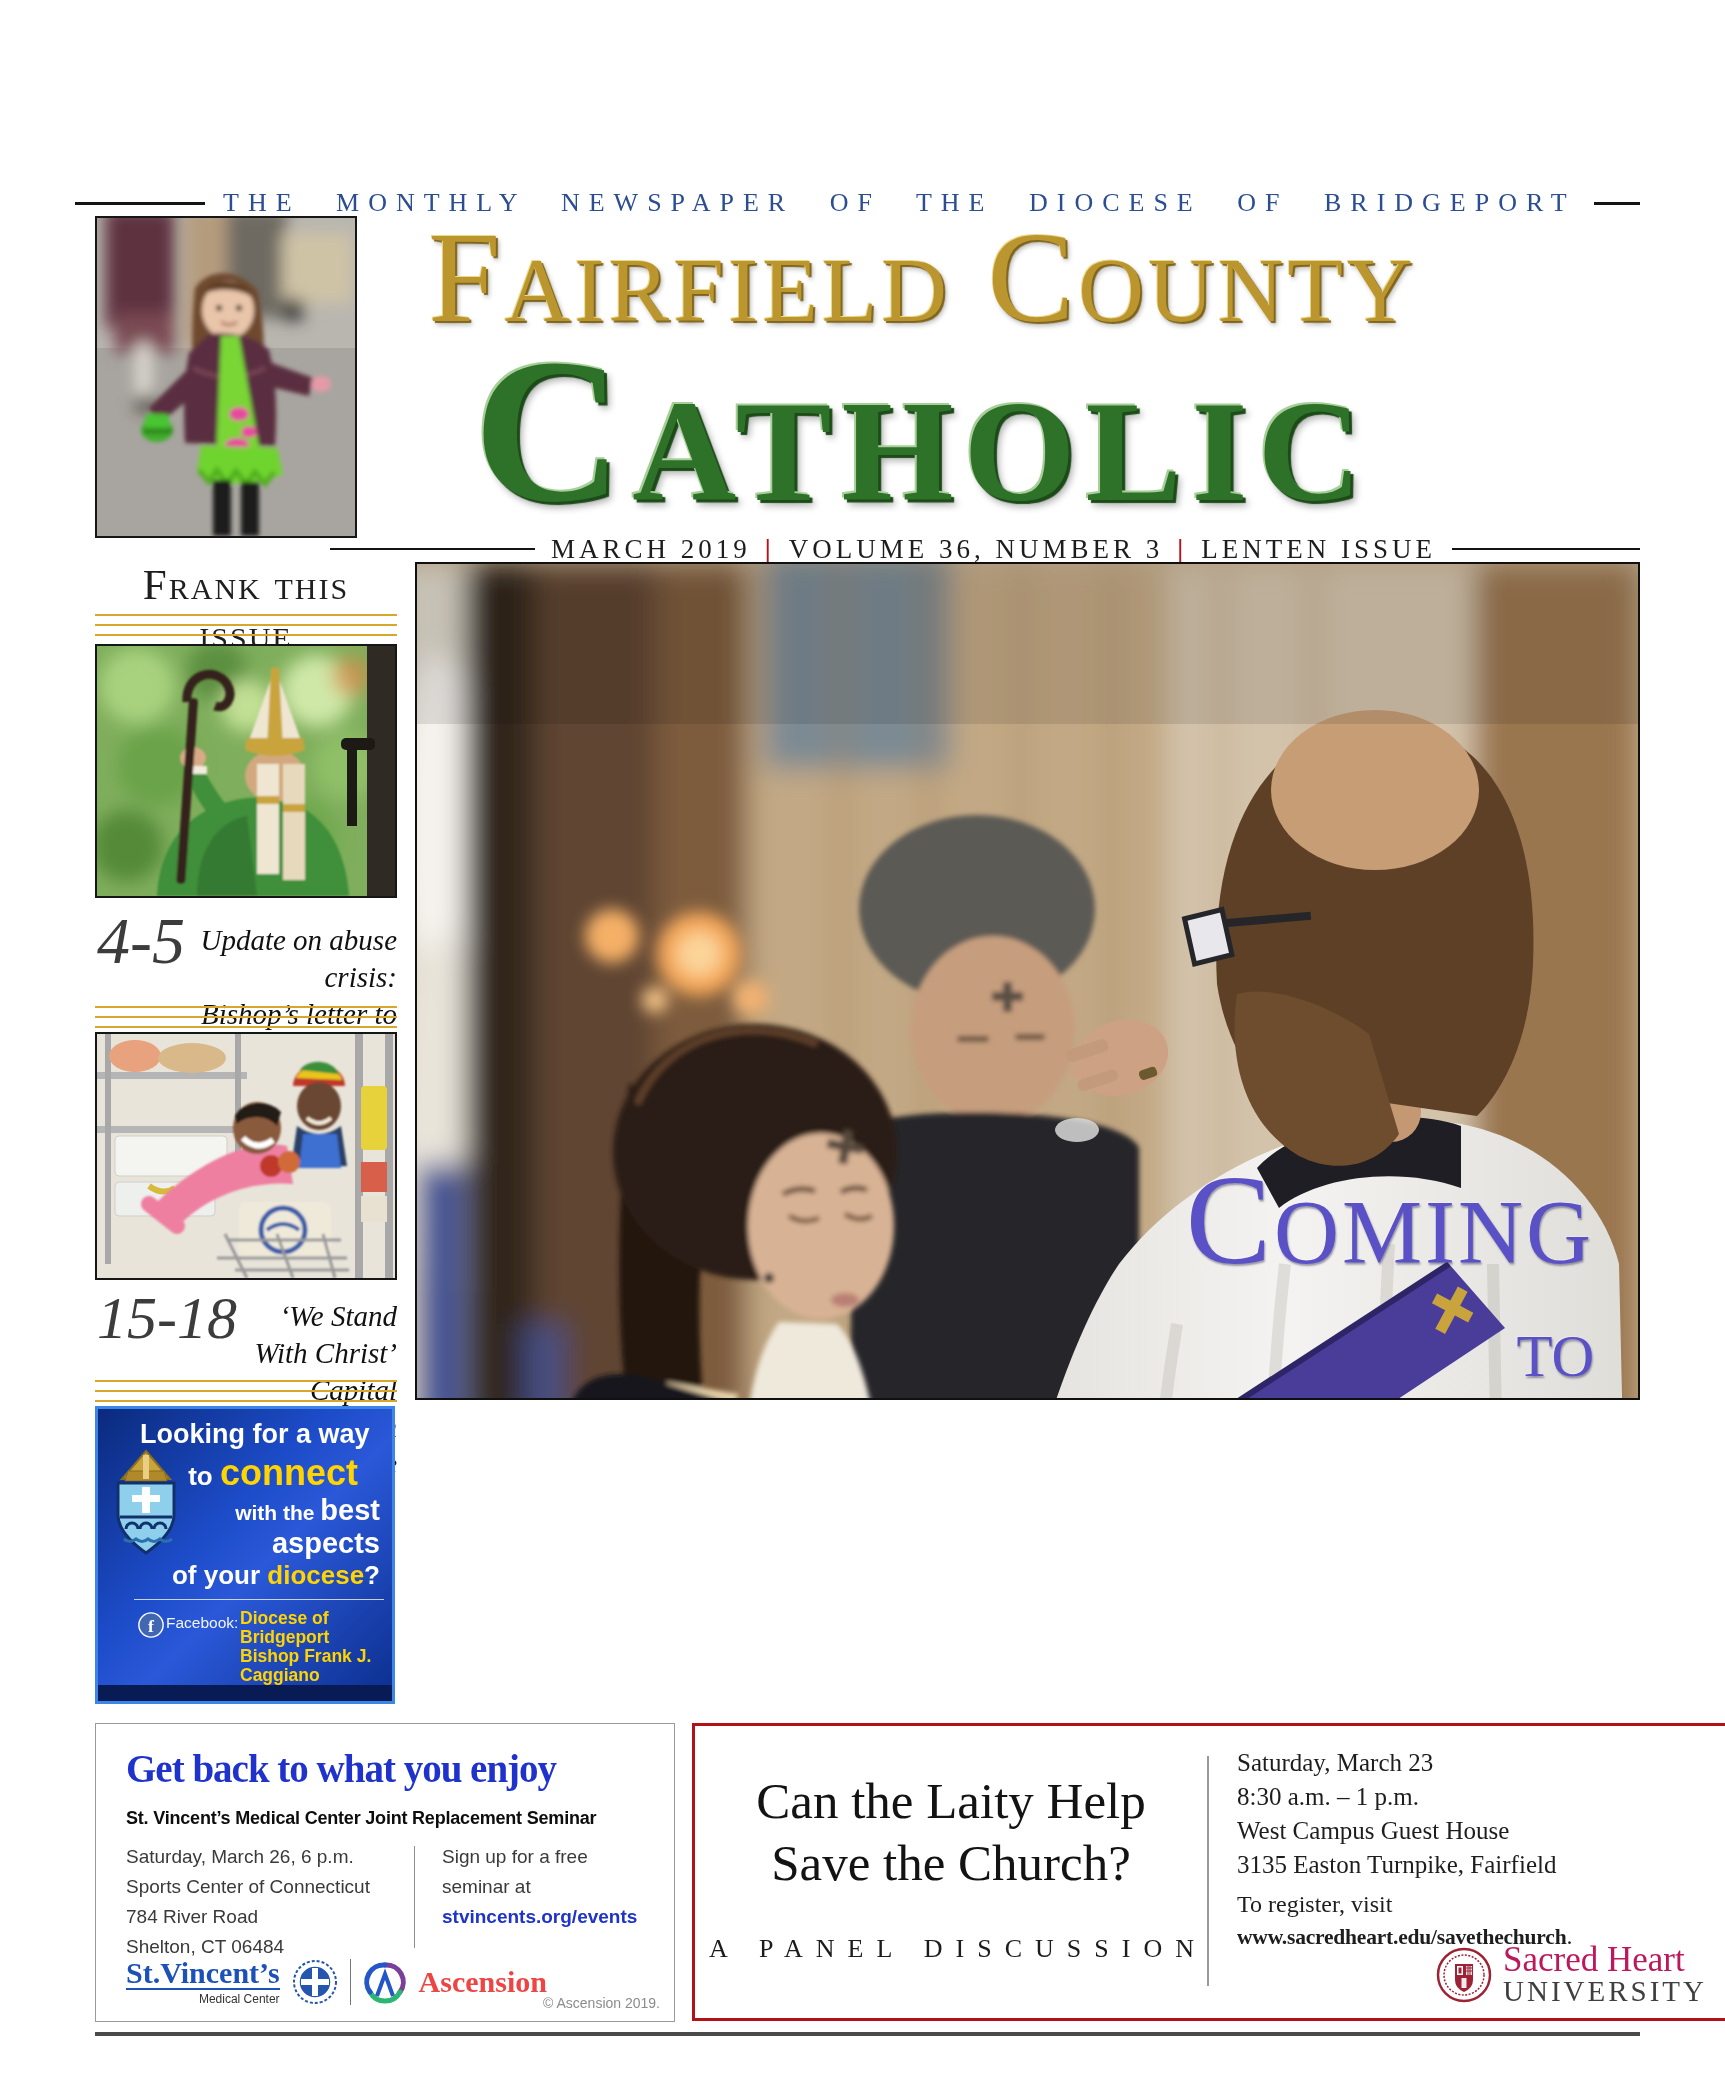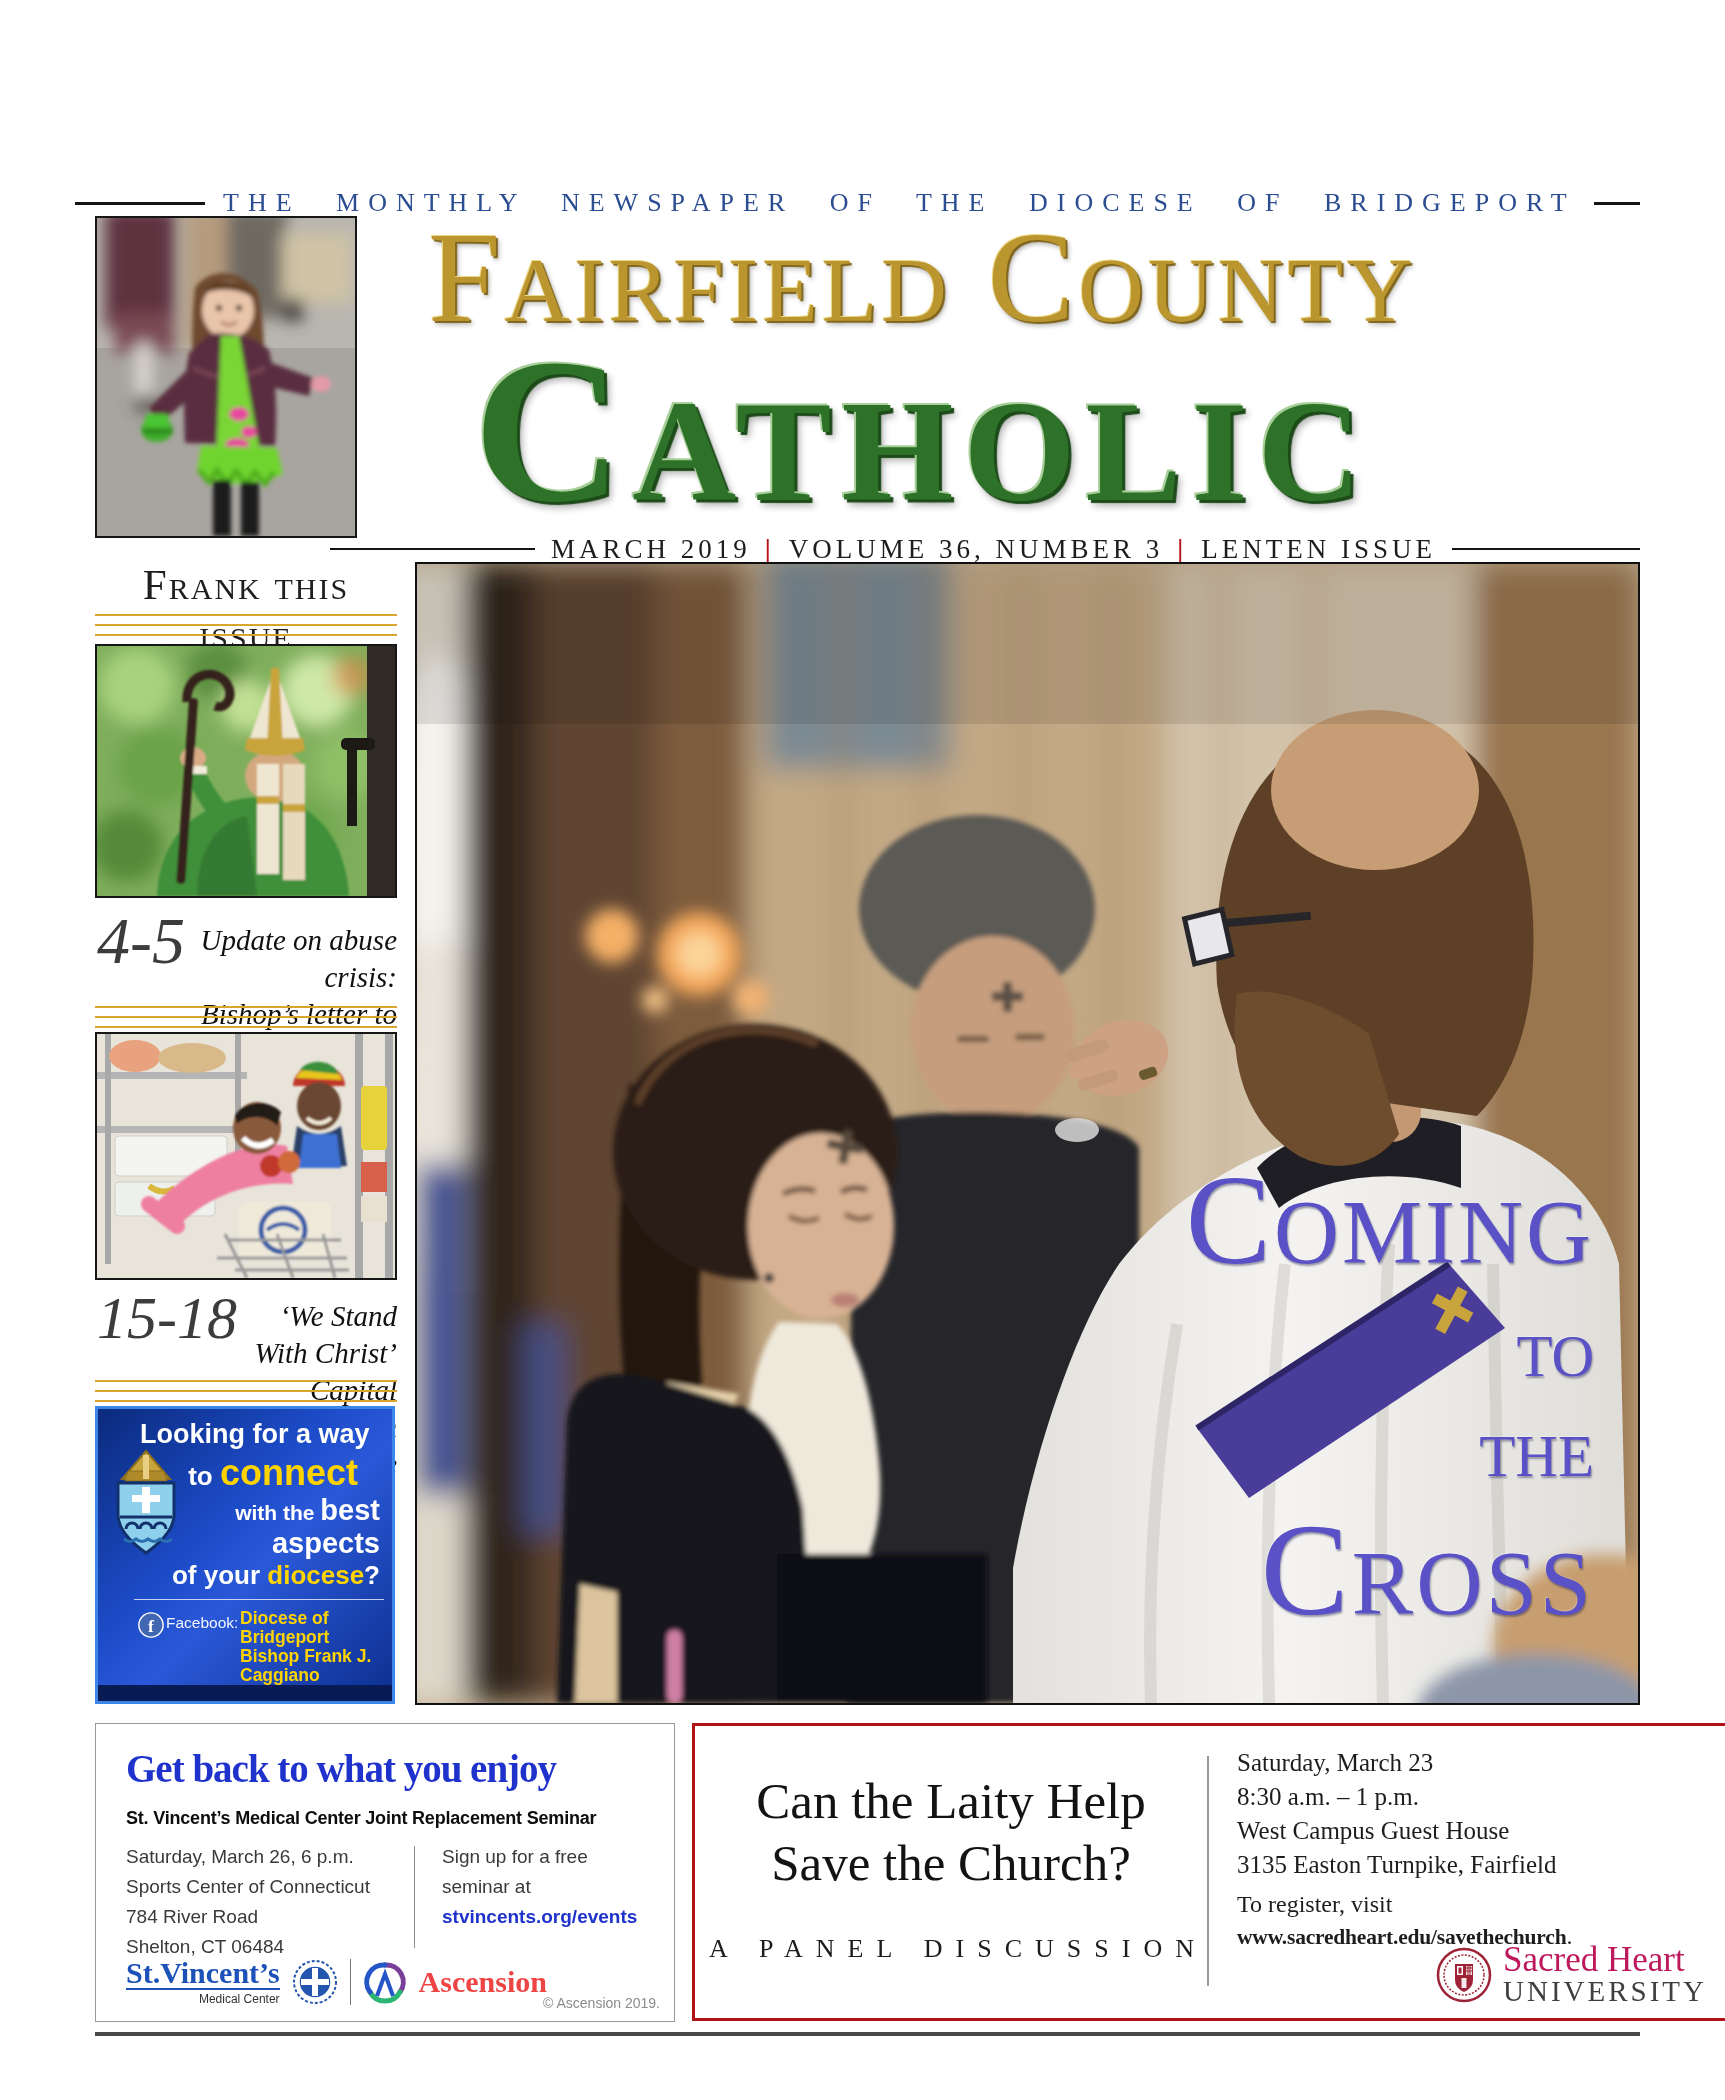--- a/index.html
+++ b/index.html
@@ -55,21 +55,21 @@
   .cb4 strong{color:#ffd400;}
   .cb-divider{margin:8px 8px 6px 8px;border-top:1px solid rgba(255,255,255,.75);position:relative;z-index:2;}
   .soc-row{display:flex;align-items:flex-start;padding:3px 6px 3px 10px;position:relative;z-index:2;}
   .soc-icon{flex:0 0 30px;height:28px;margin-top:2px;}
   .soc-label{flex:0 0 74px;font-size:15.5px;padding-top:5px;color:#f2f4ff;}
   .soc-handle{flex:1;font-size:17.5px;font-weight:bold;color:#ffd400;line-height:19px;}
   .cb-footer{position:absolute;left:0;right:0;bottom:0;height:16px;background:#081b55;z-index:2;}
   #crest{position:absolute;left:8px;top:40px;z-index:1;}
 
   
-  #hero{left:415px;top:562px;width:1225px;height:1143px;box-sizing:border-box;border:2px solid #101010;
+  #hero{left:415px;top:562px;width:1225px;height:838px;box-sizing:border-box;border:2px solid #101010;
         overflow:hidden;background:#c8b394;}
   #hero-overlay{position:absolute;right:44px;top:592px;text-align:right;color:#5951c5;line-height:1;
                 font-variant:small-caps;text-shadow:1px 2px 2px rgba(40,40,80,.45),-1px -1px 0 rgba(255,255,255,.25);}
   .ov1{font-size:128px;letter-spacing:3px;}
   .ov2{font-size:84px;margin-top:22px;}
   .ov3{font-size:84px;margin-top:16px;}
   .ov4{font-size:132px;margin-top:14px;letter-spacing:3px;}
 
   
   #ad-stv{left:95px;top:1723px;width:580px;height:299px;box-sizing:border-box;border:1px solid #9a9a9a;background:#fff;

